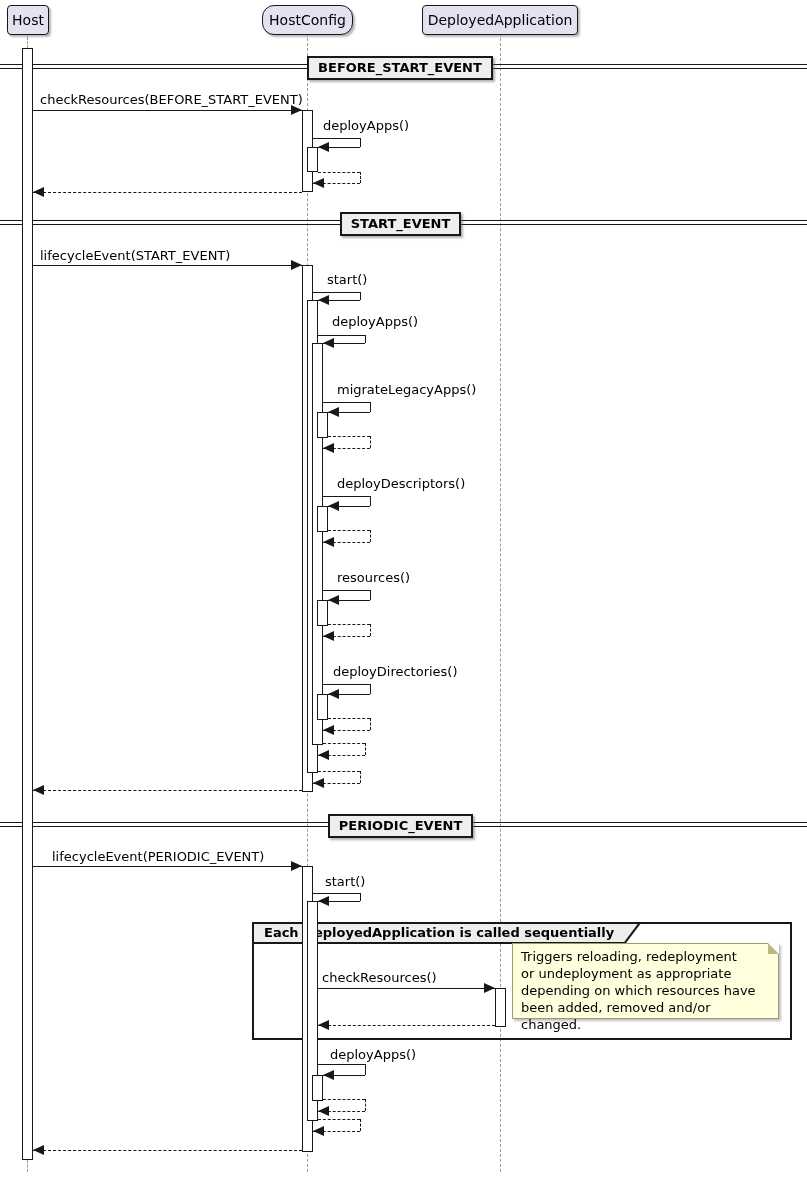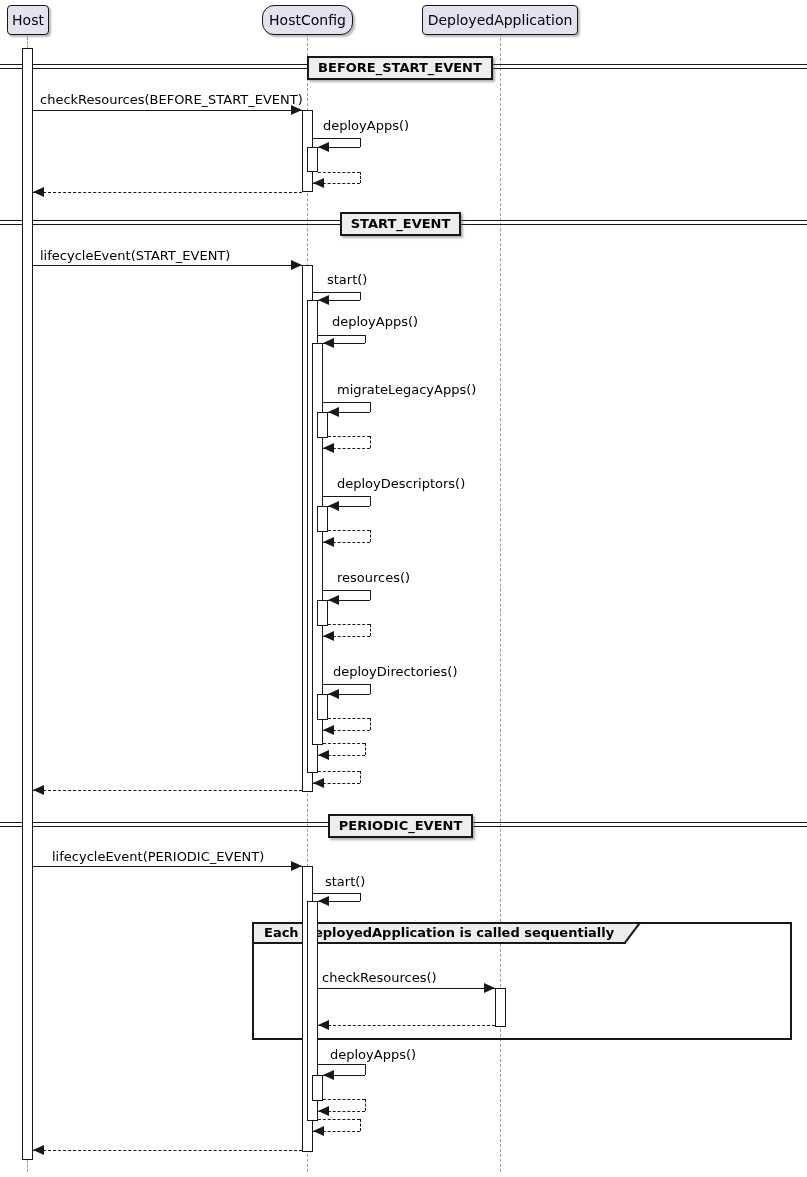--- a/index.html
+++ b/index.html
@@ -76,20 +76,24 @@
   <div class="divline" style="top:822px;"></div>
   <div class="divline" style="top:826px;"></div>
   <div class="divbox" style="left:328px;top:814px;width:141px;">PERIODIC_EVENT</div>
 
   <div class="groupbox" style="left:252px;top:922px;width:536px;height:114px;"></div>
   <div class="grouptab" style="left:254px;top:924px;width:372px;height:18px;"></div>
   <div class="grouptab-notch" style="left:626px;top:924px;"></div>
   <div class="grouptab-slant" style="left:641px;top:923px;"></div>
   <div class="grouptitle" style="left:264px;top:925px;">Each DeployedApplication is called sequentially</div>
 
+  <div class="note" style="left:512px;top:943px;width:267px;height:76px;">Triggers reloading, redeployment
+or undeployment as appropriate
+depending on which resources have
+been added, removed and/or changed.</div>
 
   <div class="phead" style="left:7px;top:5px;width:40px;">Host</div>
   <div class="phead" style="left:262px;top:5px;width:89px;border-radius:12px;">HostConfig</div>
   <div class="phead" style="left:422px;top:5px;width:154px;">DeployedApplication</div>
 
   <div class="act" style="left:22px;top:48px;height:1110px;"></div>
 
   <div class="act" style="left:302px;top:110px;height:80px;"></div>
   <div class="act" style="left:307px;top:147px;height:23px;"></div>
 

